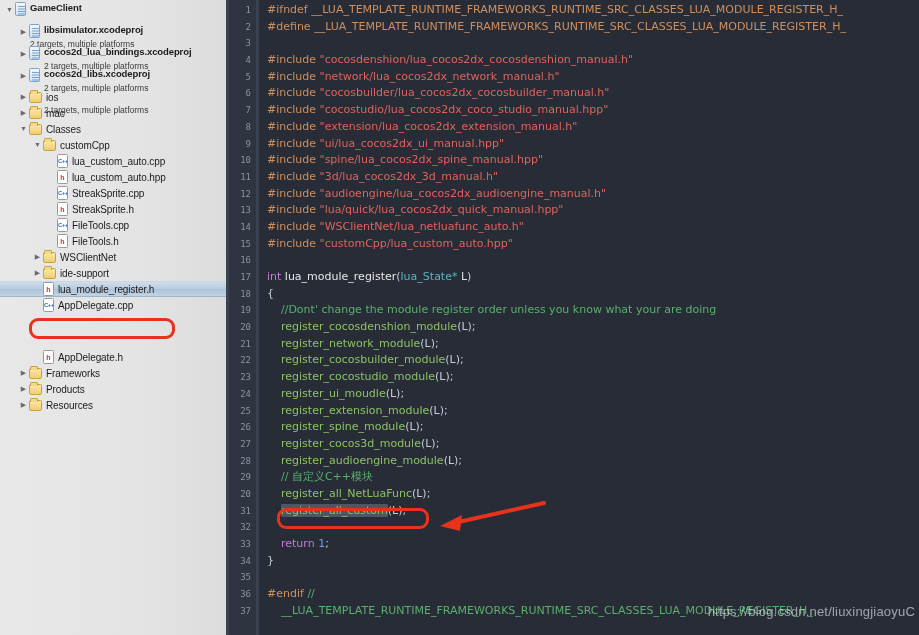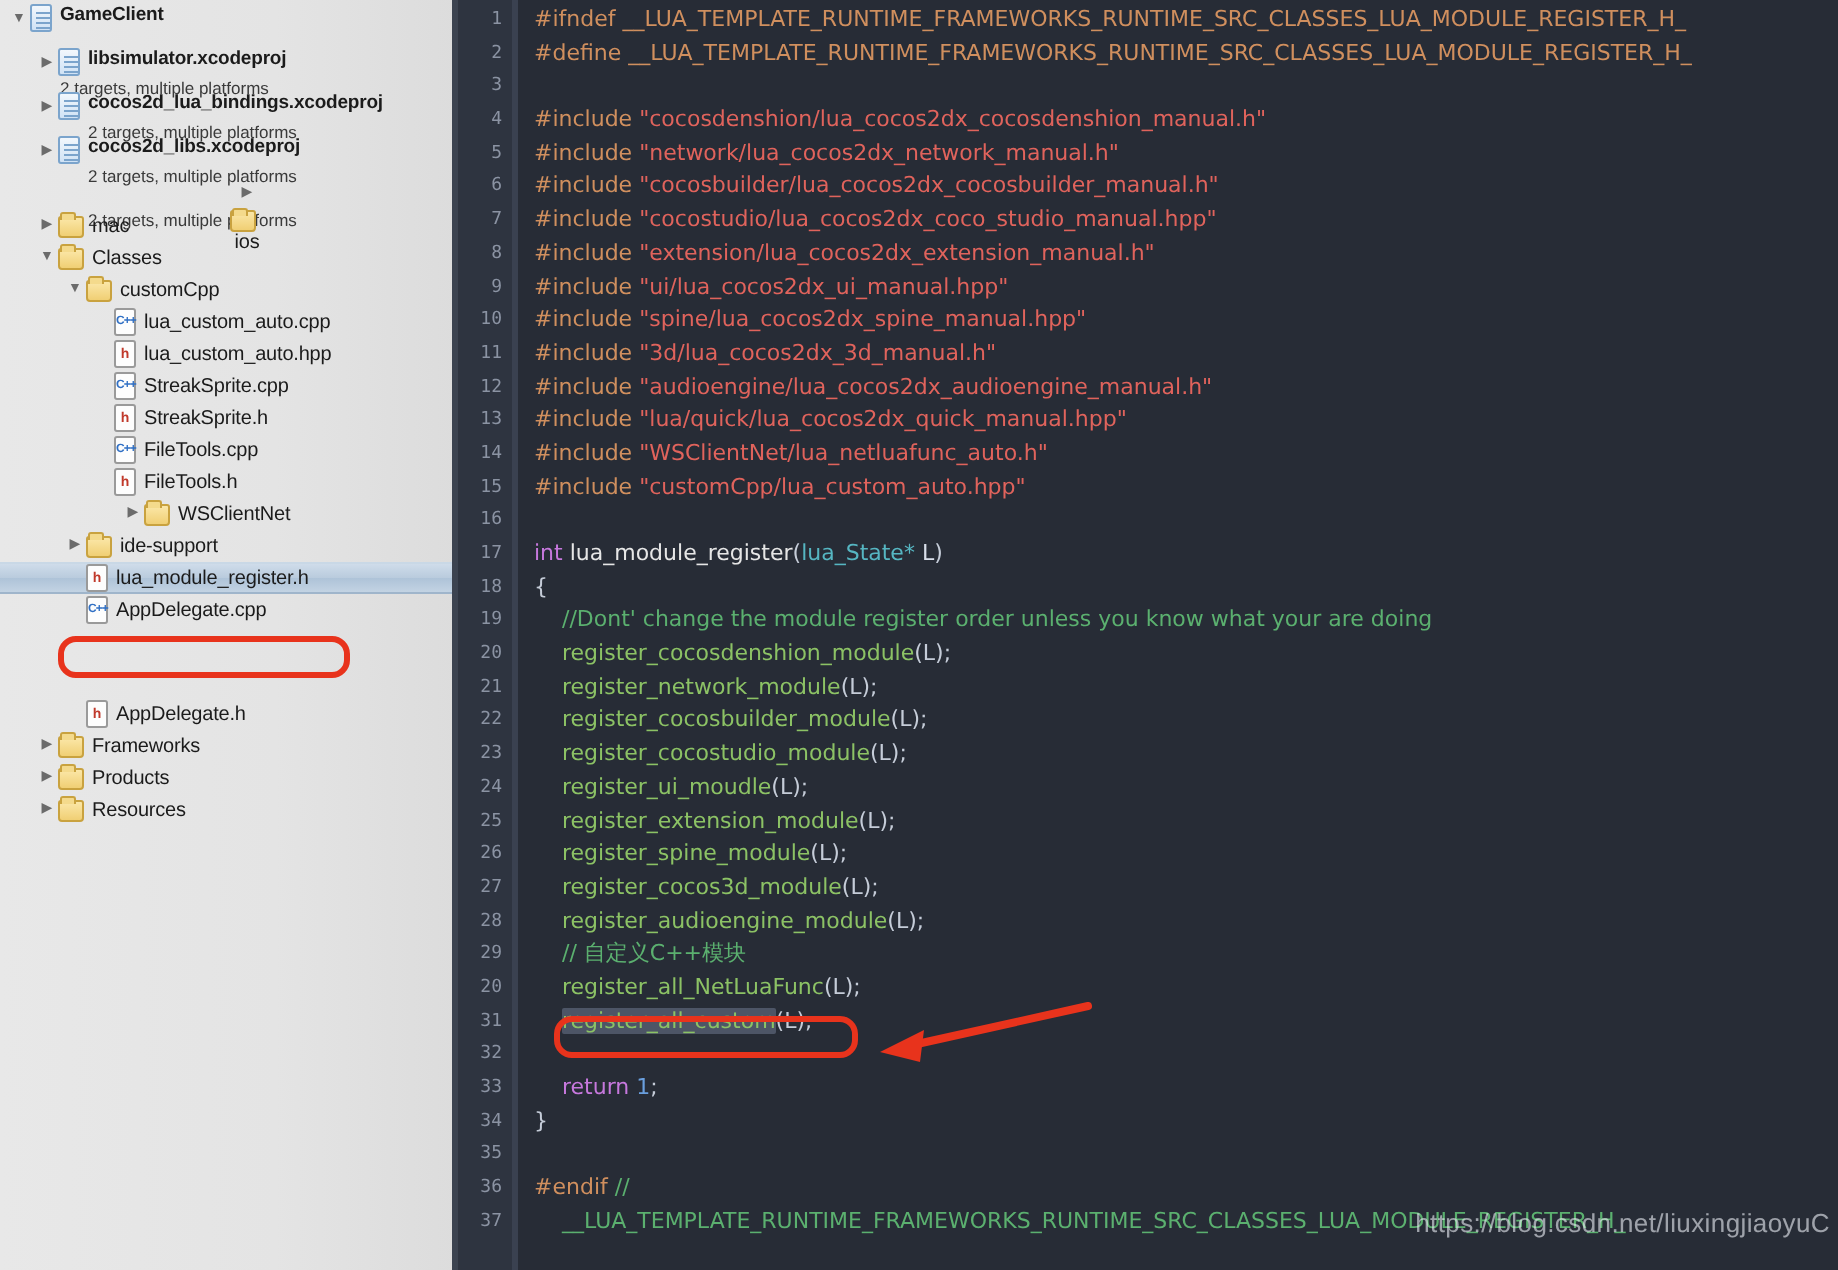--- a/index.html
+++ b/index.html
@@ -205,21 +205,21 @@
           </span>
         </div>
         <div class="nav-row tall" style="padding-left: 18px; padding-top: 1px;">
           <span class="twisty closed"></span>
           <div class="ic ic-proj"></div>
           <span class="nav-stack">
             <span class="nav-label">cocos2d_libs.xcodeproj</span>
             <span class="nav-sub">2 targets, multiple platforms</span>
           </span>
         </div>
-        <div class="nav-row" style="padding-left: 18px; flex-direction: column;">
+        <div class="nav-row" style="padding-left: 18px;">
           <span class="twisty closed"></span>
           <div class="ic ic-folder"></div>
           <span class="nav-label plain">ios</span>
         </div>
         <div class="nav-row" style="padding-left: 18px;">
           <span class="twisty closed"></span>
           <div class="ic ic-folder"></div>
           <span class="nav-label plain">mac</span>
         </div>
         <div class="nav-row" style="padding-left: 18px;">
@@ -255,21 +255,21 @@
         <div class="nav-row" style="padding-left: 46px;">
           <span class="twisty blank"></span>
           <div class="ic ic-file cpp">C++</div>
           <span class="nav-label plain">FileTools.cpp</span>
         </div>
         <div class="nav-row" style="padding-left: 46px;">
           <span class="twisty blank"></span>
           <div class="ic ic-file h">h</div>
           <span class="nav-label plain">FileTools.h</span>
         </div>
-        <div class="nav-row" style="padding-left: 32px; margin-left: 29px;">
+        <div class="nav-row" style="padding-left: 32px;">
           <span class="twisty closed"></span>
           <div class="ic ic-folder"></div>
           <span class="nav-label plain">WSClientNet</span>
         </div>
         <div class="nav-row" style="padding-left: 32px;">
           <span class="twisty closed"></span>
           <div class="ic ic-folder"></div>
           <span class="nav-label plain">ide-support</span>
         </div>
         <div class="nav-row selected" style="padding-left: 32px;">

